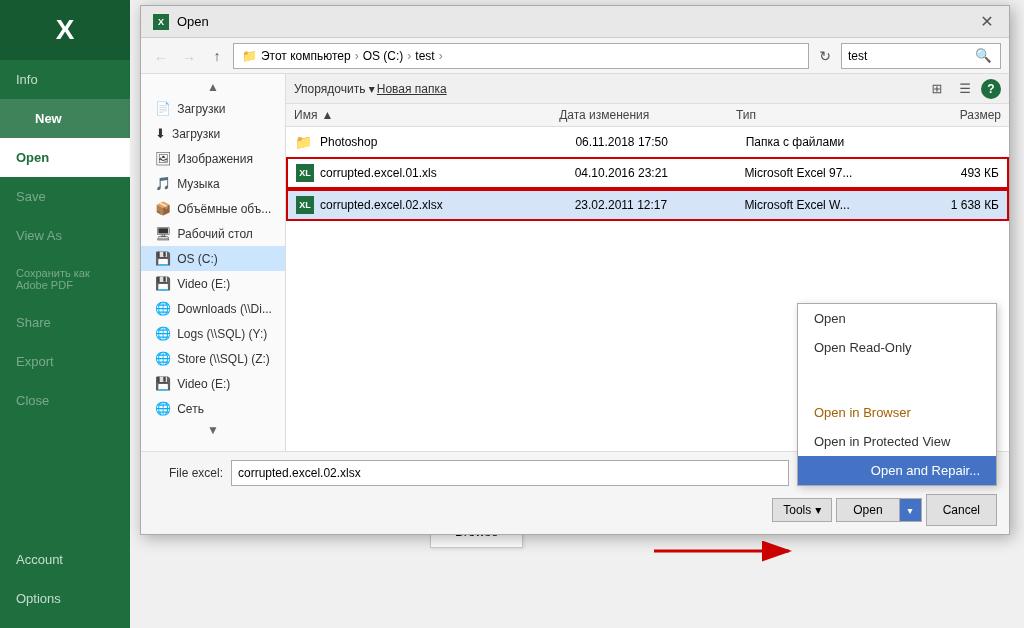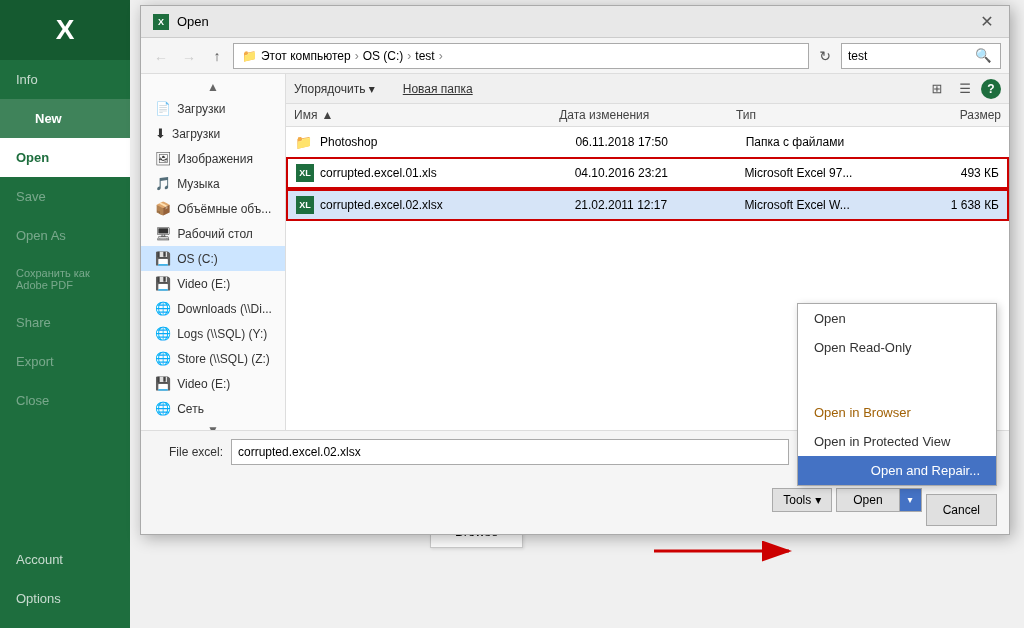--- a/index.html
+++ b/index.html
@@ -332,21 +332,20 @@
       padding: 4px 6px;
       cursor: pointer;
       font-size: 10px;
     }
     .cancel-btn {
       background: #e0e0e0;
       border: 1px solid #aaa;
       padding: 8px 16px;
       font-size: 12px;
       cursor: pointer;
-      margin-top: 21px;
     }
 
     
     .dropdown-menu {
       position: absolute;
       right: 12px;
       bottom: 48px;
       width: 200px;
       background: white;
       border: 1px solid #aaa;
@@ -395,21 +394,21 @@
   <div class="sidebar-item highlighted">
     <span>New</span>
   </div>
   <div class="sidebar-item active">
     <span>Open</span>
   </div>
   <div class="sidebar-item" style="color:rgba(255,255,255,0.4)">
     <span>Save</span>
   </div>
   <div class="sidebar-item" style="color:rgba(255,255,255,0.4)">
-    <span>Open As</span>
+    <span>View As</span>
   </div>
   <div class="sidebar-item" style="color:rgba(255,255,255,0.4);font-size:11px">
     <span>Сохранить как<br>Adobe PDF</span>
   </div>
   <div class="sidebar-item" style="color:rgba(255,255,255,0.4)">
     <span>Share</span>
   </div>
   <div class="sidebar-item" style="color:rgba(255,255,255,0.4)">
     <span>Export</span>
   </div>
@@ -528,21 +527,21 @@
         <div class="left-panel-item">
           <span class="item-icon">🌐</span>
           <span>Сеть</span>
         </div>
         <div class="left-panel-scroll-down">▼</div>
       </div>
 
       <div class="file-list">
 
         <div class="file-list-toolbar">
-          <div style="display:flex;gap:28px;align-items:flex-end">
+          <div style="display:flex;gap:2px;align-items:flex-end">
             <button class="organize-btn">
               <span>Упорядочить ▾</span>
             </button>
             <button class="new-folder-btn">
               <span>Новая папка</span>
             </button>
           </div>
           <div class="view-options">
             <button class="view-btn">⊞</button>
             <button class="view-btn">☰</button>
@@ -599,21 +598,21 @@
               <span>493 КБ</span>
             </div>
           </div>
 
           <div class="file-row" style="border:2px solid #cc0000;background:#d6e4f7;">
             <span class="file-icon" style="background:#1e6e3e;color:white;font-size:9px;font-weight:bold;width:18px;height:18px;display:flex;align-items:center;justify-content:center;flex-shrink:0;margin-right:6px;">XL</span>
             <div class="col-name" style="flex:3;font-weight:500">
               <span>corrupted.excel.02.xlsx</span>
             </div>
             <div class="col-date" style="flex:2;font-size:12px">
-              <span>21.02.2011 12:17</span>
+              <span>23.02.2011 12:17</span>
             </div>
             <div class="col-type" style="flex:2;font-size:12px">
               <span>Microsoft Excel W...</span>
             </div>
             <div class="col-size" style="flex:1;text-align:right;font-size:12px">
               <span>1 638 КБ</span>
             </div>
           </div>
         </div>
       </div>

